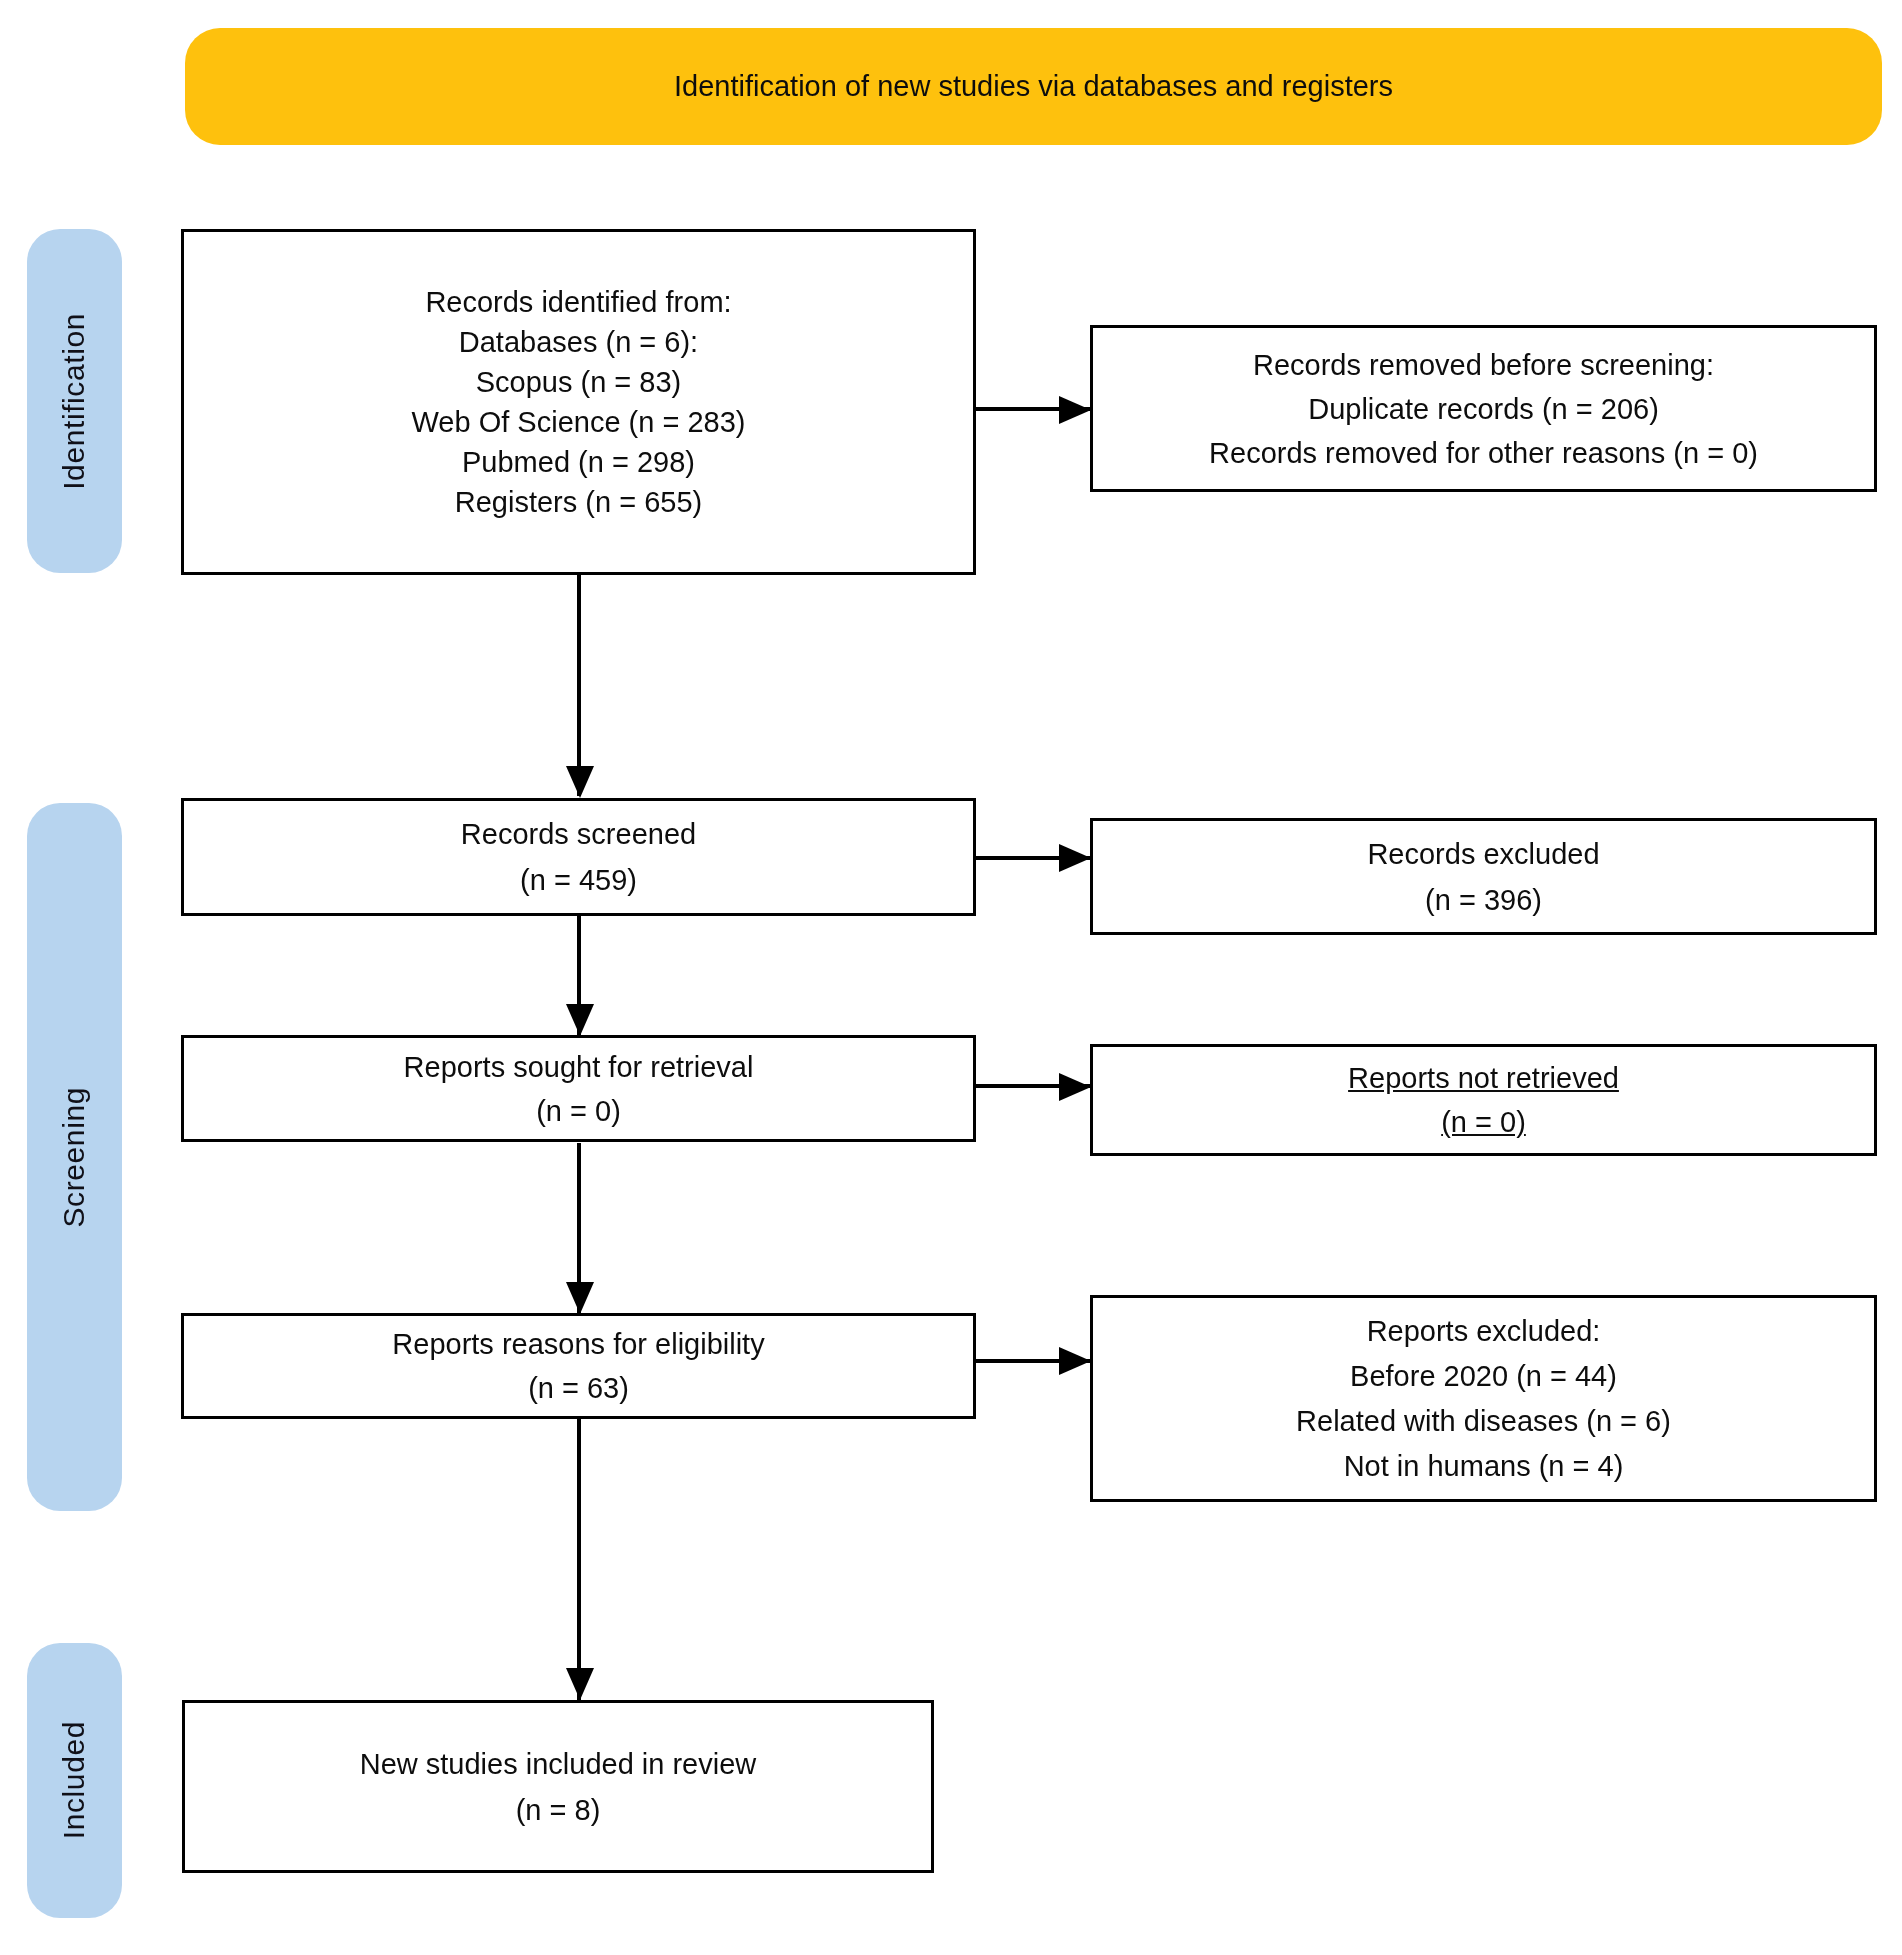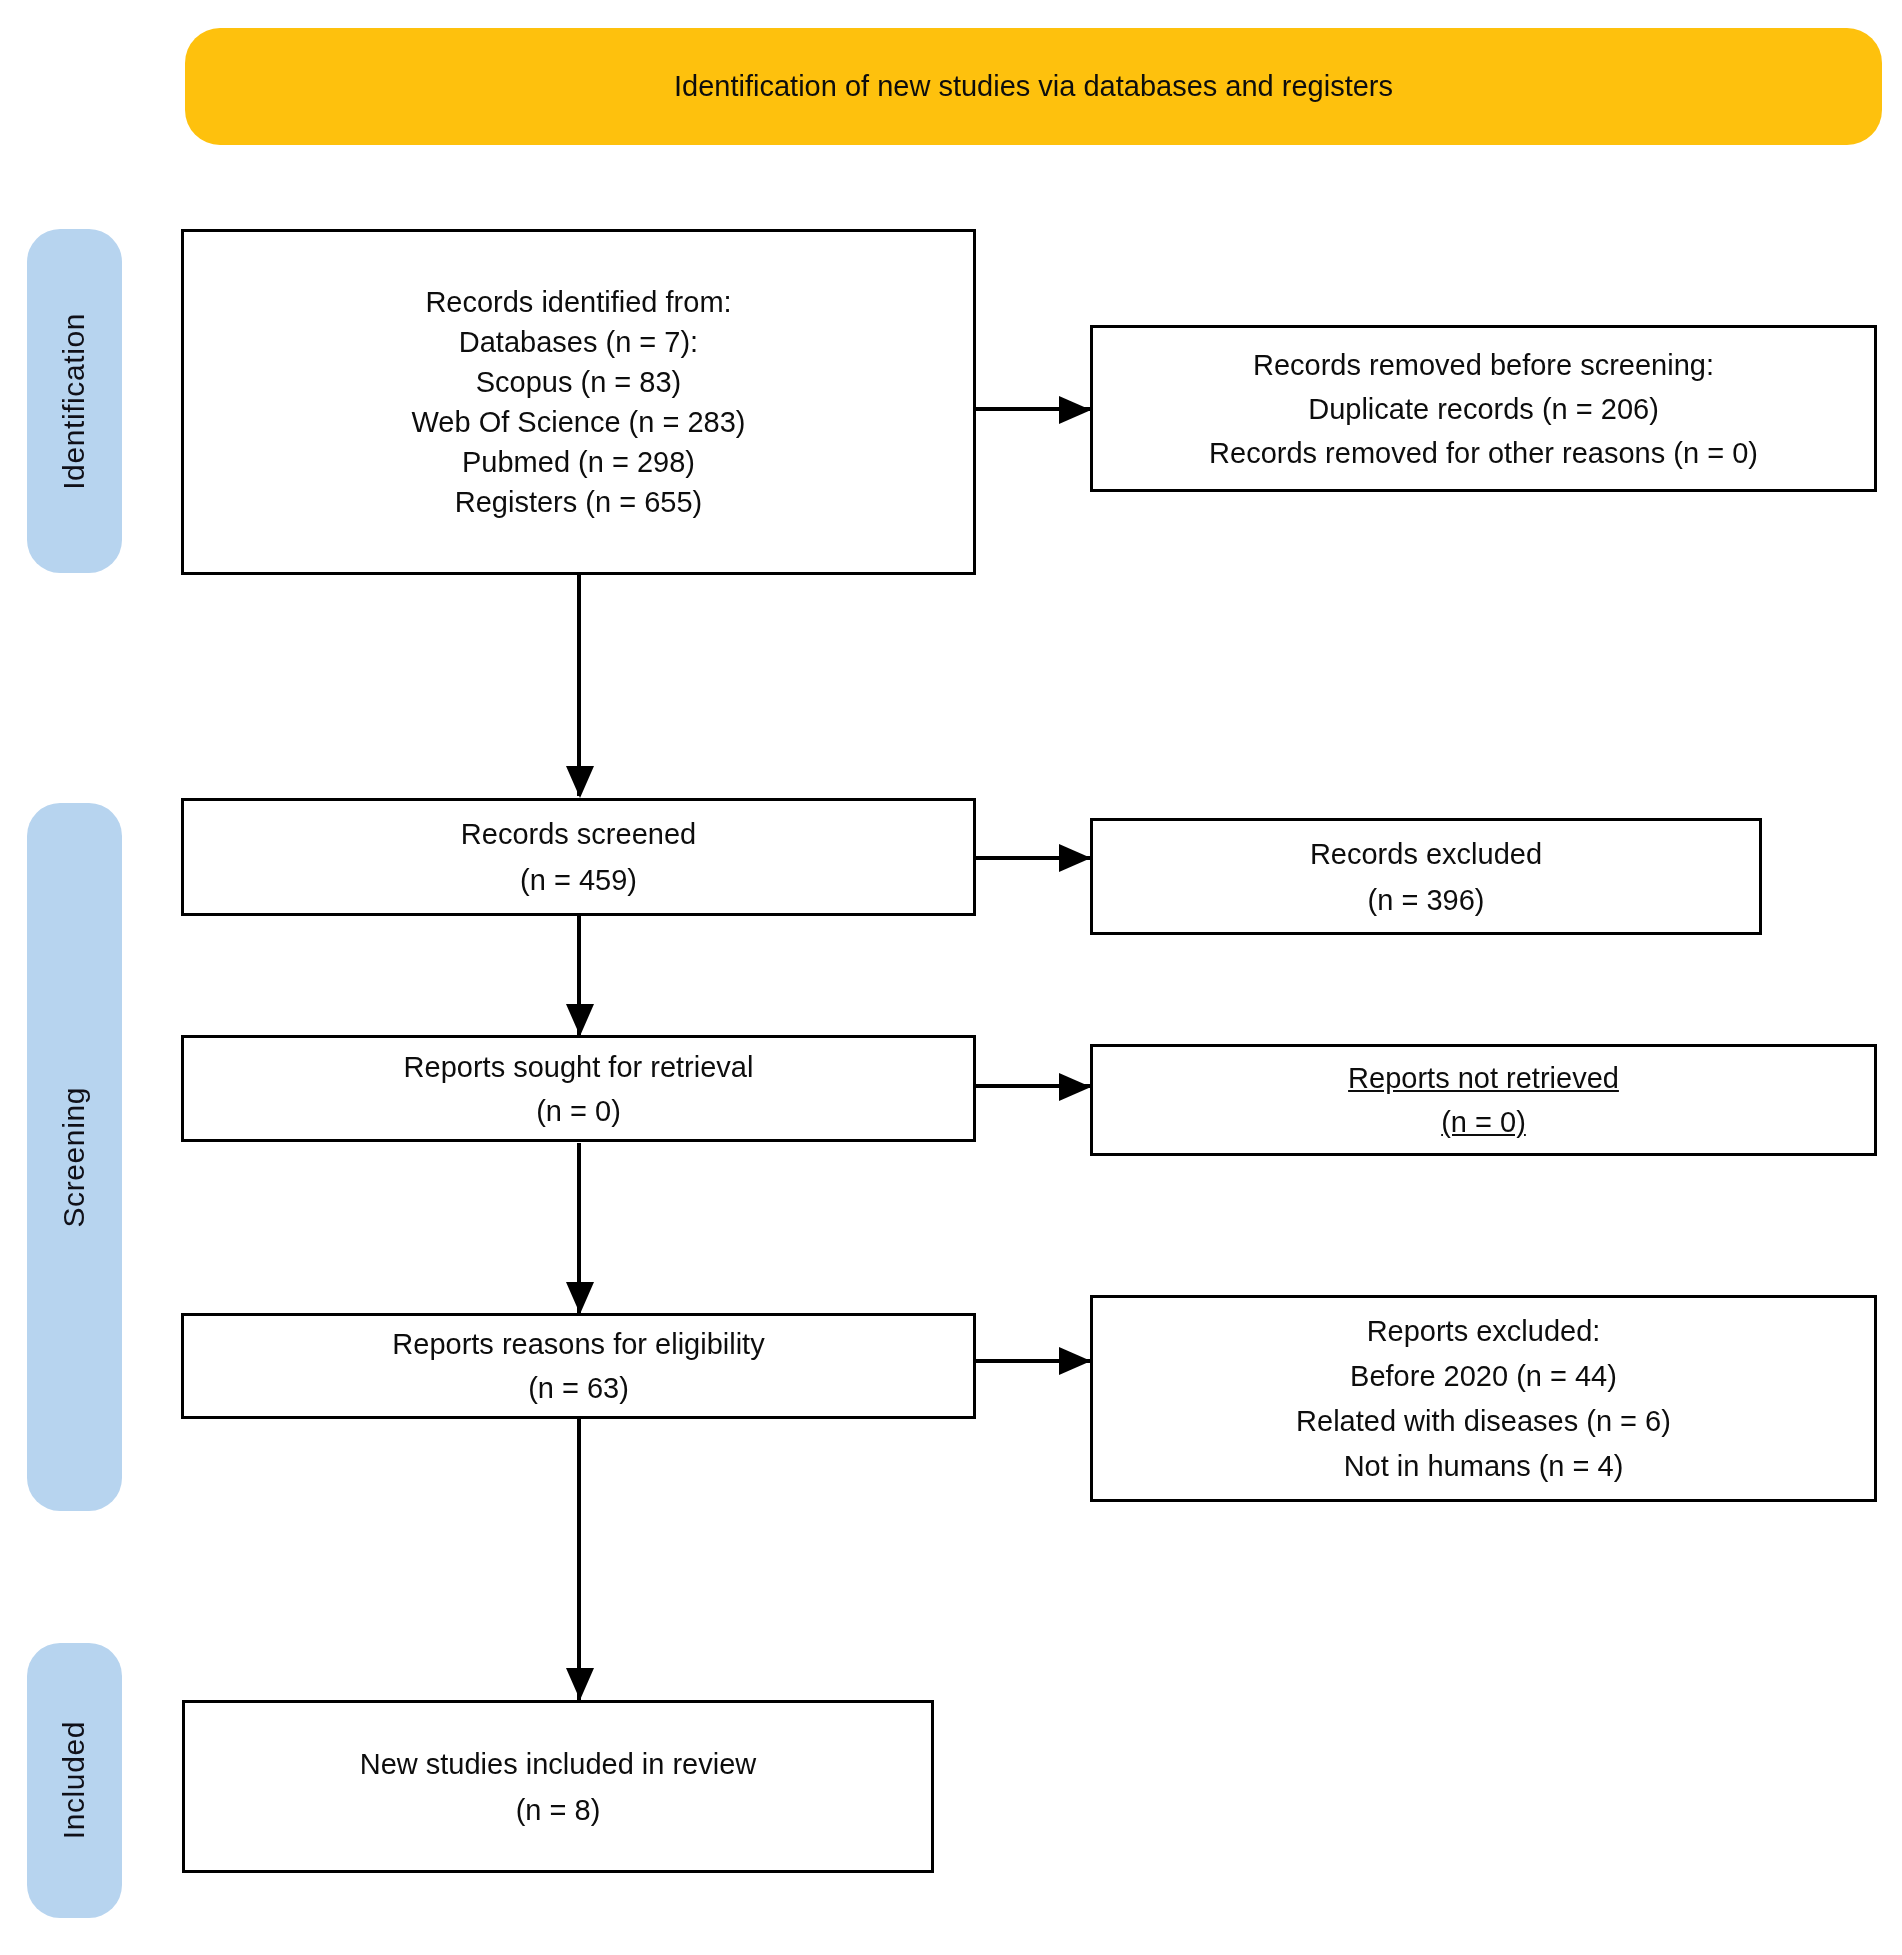--- a/index.html
+++ b/index.html
@@ -69,21 +69,21 @@
     justify-content: center;
     text-align: center;
     font-size: 29px;
     line-height: 41px;
   }
   .box .line { width: 100%; }
 
   .box-records-identified   { left: 181px;  top: 229px;  width: 795px; height: 346px; line-height: 40px; }
   .box-records-removed      { left: 1090px; top: 325px;  width: 787px; height: 167px; line-height: 44px; }
   .box-records-screened     { left: 181px;  top: 798px; width: 795px; height: 118px; line-height: 46px; }
-  .box-records-excluded     { left: 1090px; top: 818px; width: 672px; height: 117px; line-height: 46px; }
+  .box-records-excluded     { left: 1090px; top: 818px; width: 787px; height: 117px; line-height: 46px; }
   .box-reports-sought       { left: 181px;  top: 1035px; width: 795px; height: 107px; line-height: 44px; }
   .box-reports-not-retrieved{ left: 1090px; top: 1044px; width: 787px; height: 112px; line-height: 44px; text-decoration: underline; }
   .box-reports-assessed     { left: 181px;  top: 1313px; width: 795px; height: 106px; line-height: 44px; }
   .box-reports-excluded     { left: 1090px; top: 1295px; width: 787px; height: 207px; line-height: 45px; }
   .box-new-studies          { left: 182px;  top: 1700px; width: 752px; height: 173px; line-height: 46px; }
 
   
   .arrow { position: absolute; }
   .shaft-v {
     position: absolute;
@@ -124,21 +124,21 @@
   </div>
   <div class="stage stage-screening">
     <span class="vtext">Screening</span>
   </div>
   <div class="stage stage-included">
     <span class="vtext">Included</span>
   </div>
 
   <div class="box box-records-identified">
     <div class="line">Records identified from:</div>
-    <div class="line">Databases (n = 7):</div>
+    <div class="line">Databases (n = 6):</div>
     <div class="line">Scopus (n = 83)</div>
     <div class="line">Web Of Science (n = 283)</div>
     <div class="line">Pubmed (n = 298)</div>
     <div class="line">Registers (n = 655)</div>
   </div>
 
   <div class="box box-records-screened">
     <div class="line">Records screened</div>
     <div class="line">(n = 459)</div>
   </div>

